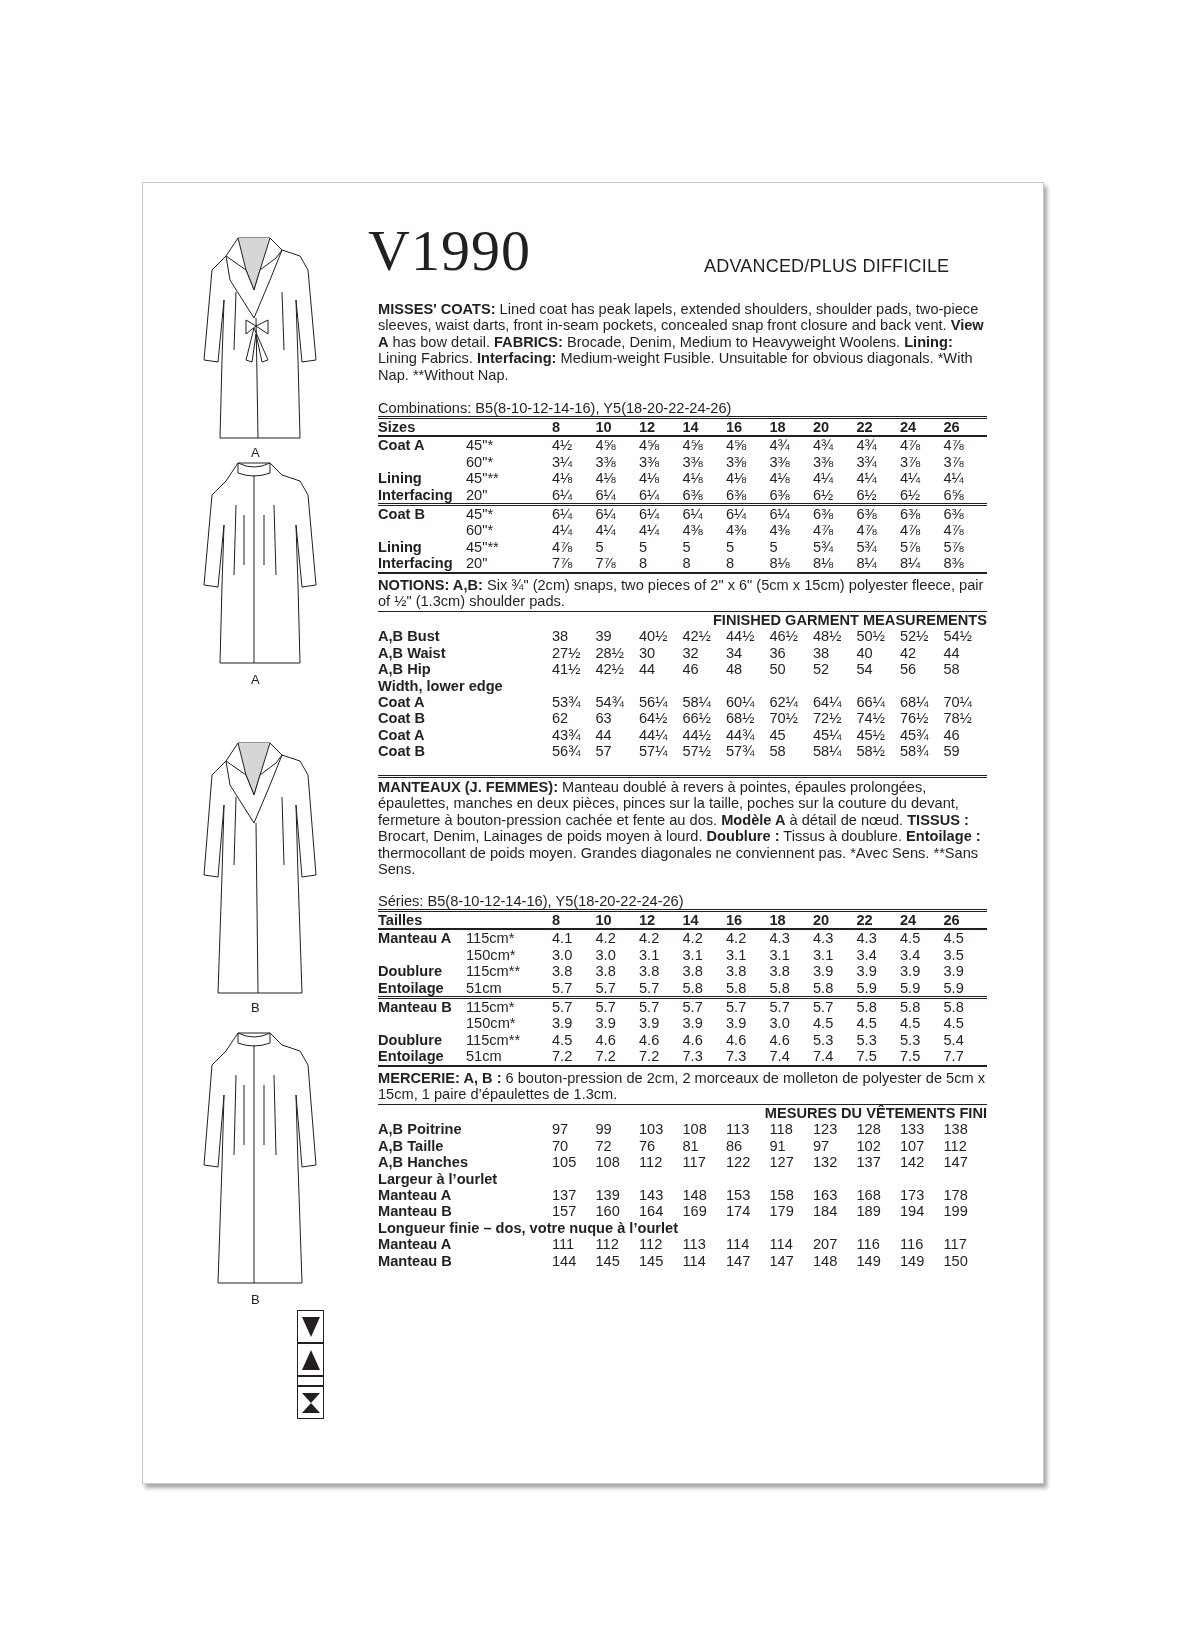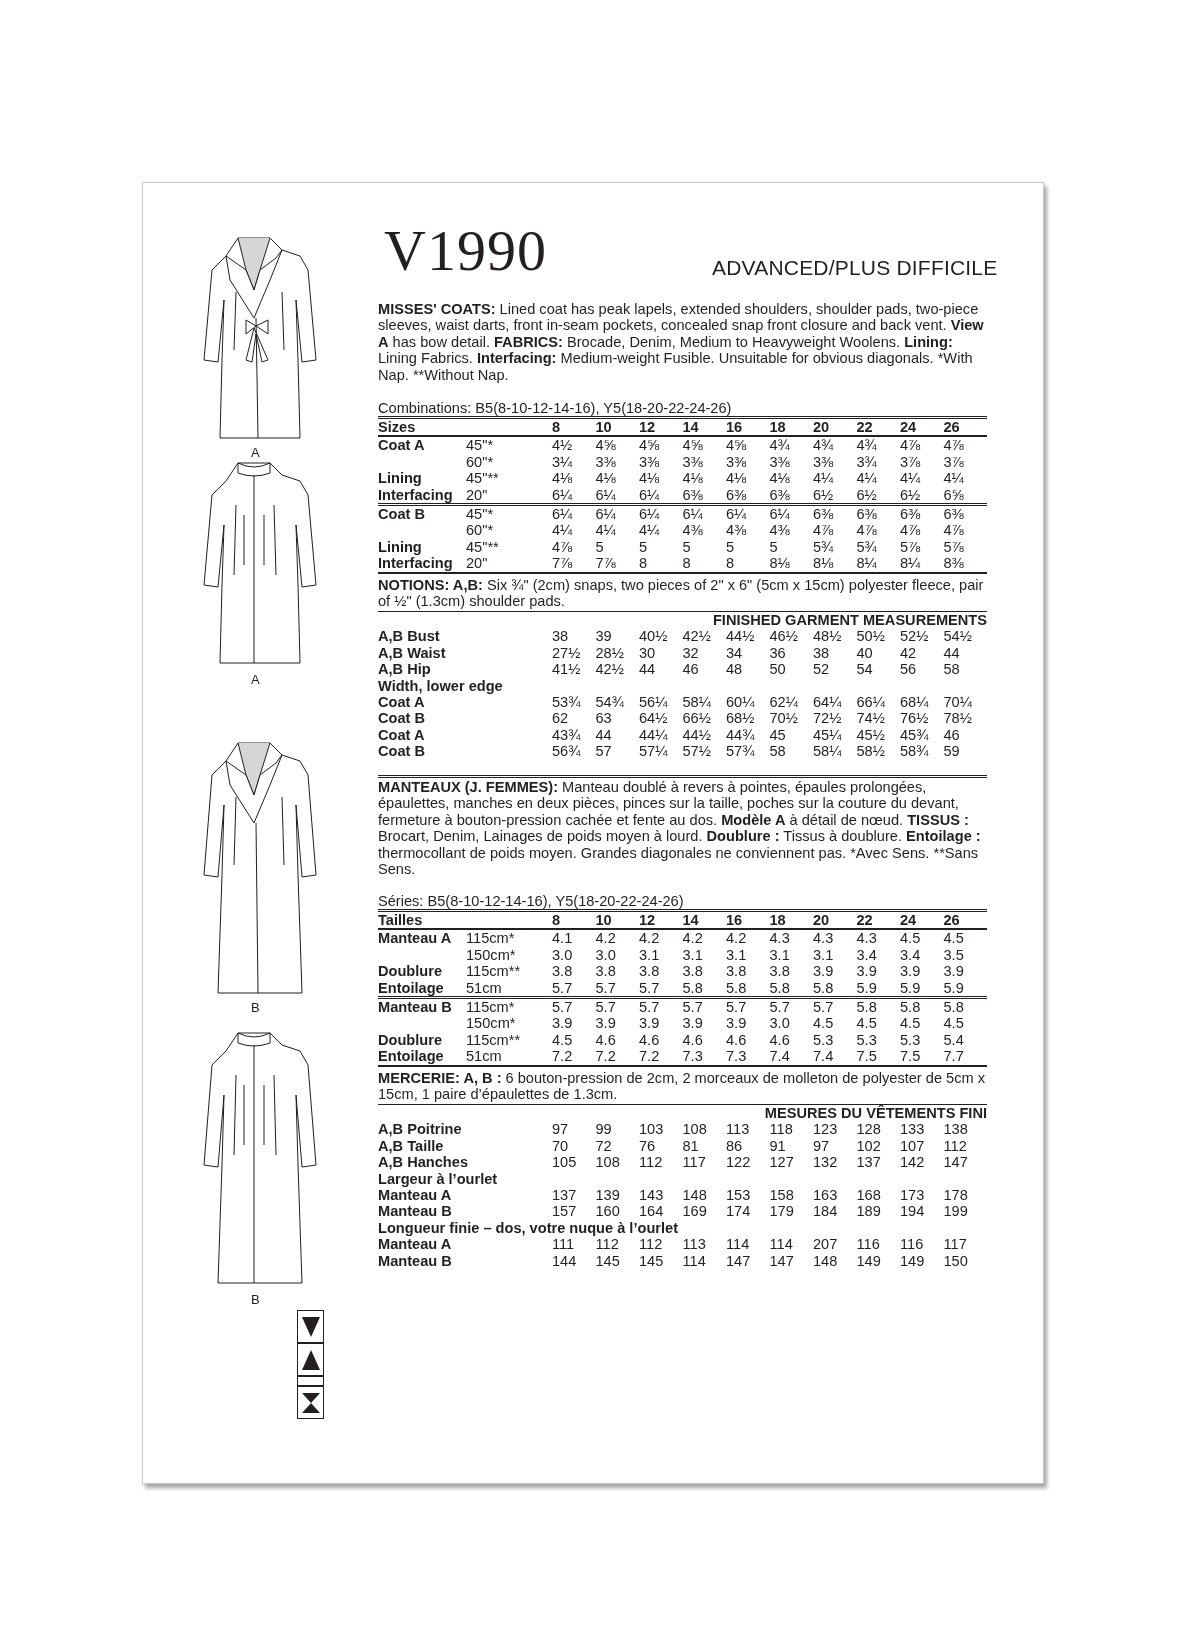--- a/index.html
+++ b/index.html
@@ -6,27 +6,27 @@
   html, body { width: 1200px; height: 1650px; background: #ffffff; }
   body { position: relative; font-family: "Liberation Sans", sans-serif; color: #231f20; overflow: hidden; }
 
   .sheet {
     position: absolute; left: 142px; top: 182px; width: 902px; height: 1302px;
     background: #ffffff; border: 1px solid #c9c9c9;
     box-shadow: 3px 4px 4px rgba(0,0,0,0.35);
   }
 
   .pattern-number {
-    position: absolute; left: 384px; top: 222px;
+    position: absolute; left: 368px; top: 222px;
     font-family: "Liberation Serif", "DejaVu Serif", serif;
     font-size: 58px; letter-spacing: 1px; color: #231f20; line-height: 1;
   }
   .difficulty {
     position: absolute; left: 704px; top: 256px;
-    font-size: 21px; letter-spacing: 0.2px; color: #231f20; margin-left: 8px;
+    font-size: 18px; letter-spacing: 0.2px; color: #231f20;
   }
 
   .content { position: absolute; left: 378px; width: 609px; font-size: 14.6px; line-height: 16.4px; }
 
   .para b { font-weight: bold; }
 
   .combo { font-size: 14.6px; }
   .combo b { font-weight: normal; text-align: center; }
 
   table.yard { border-collapse: collapse; width: 609px; font-size: 14.6px; line-height: 16.4px; }

